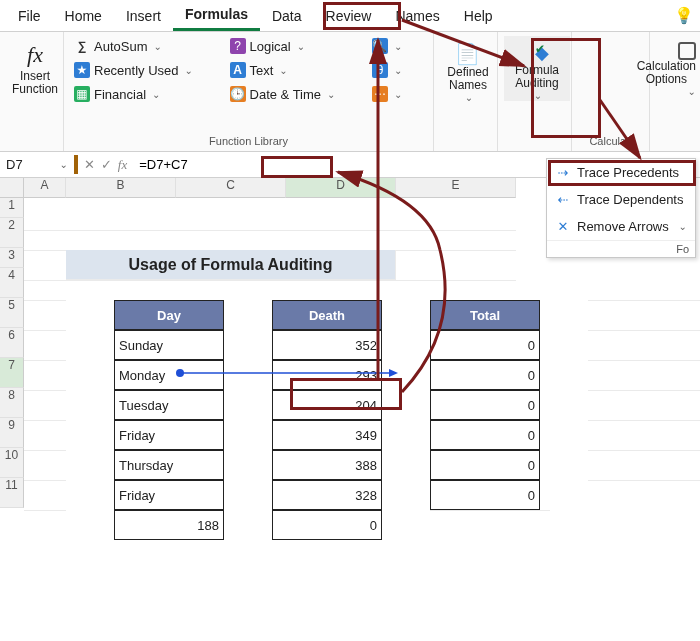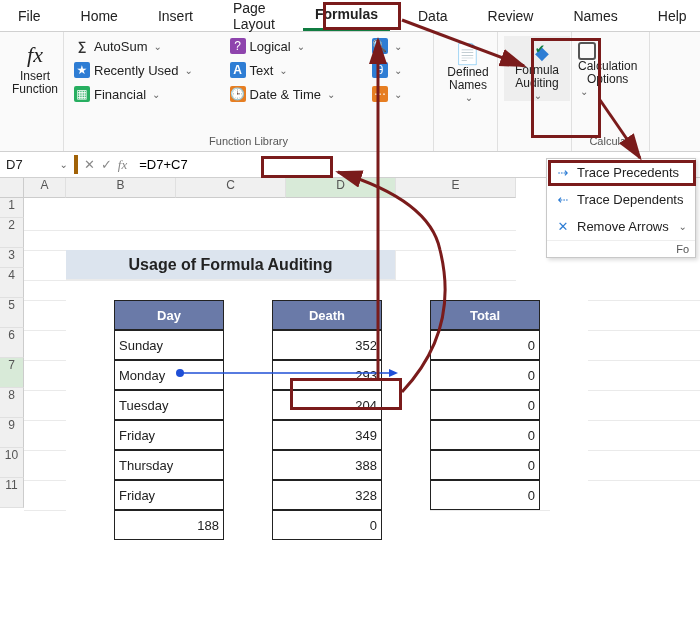--- a/index.html
+++ b/index.html
@@ -1,19 +1,19 @@
 <!DOCTYPE html>
 <html><head>
 <meta charset="utf-8">
 <style>
 * { box-sizing: border-box; margin: 0; padding: 0; font-family: "Segoe UI", Arial, sans-serif; }
 body { background: #fff; width: 700px; height: 641px; overflow: hidden; position: relative; font-size: 13px; color: #222; }
 
 
-.tabbar { display: flex; align-items: center; height: 32px; padding: 0 6px; gap: 16px; border-bottom: 1px solid #d0d0d0; }
+.tabbar { display: flex; align-items: center; height: 32px; padding: 0 6px; gap: 0; border-bottom: 1px solid #d0d0d0; }
 .tab { padding: 6px 12px; cursor: pointer; font-size: 14px; }
 .tab.active { border-bottom: 3px solid #107c41; font-weight: 600; }
 .lightbulb { margin-left: auto; font-size: 16px; }
 
 
 .ribbon { display: flex; height: 120px; border-bottom: 1px solid #d0d0d0; background: #fafafa; }
 .group { border-right: 1px solid #e0e0e0; padding: 4px 6px 2px; display: flex; flex-direction: column; position: relative; }
 .group-label { text-align: center; font-size: 11px; color: #555; margin-top: auto; padding: 2px 0; }
 
 .fx-big { display: flex; flex-direction: column; align-items: center; width: 58px; padding-top: 6px; }
@@ -36,21 +36,21 @@
 
 .defnames { display:flex; flex-direction:column; align-items:center; width:56px; padding-top:6px; }
 .defnames .icon { font-size:20px; }
 .defnames .lbl { font-size:12px; text-align:center; line-height:1.1; }
 
 .auditing { display:flex; flex-direction:column; align-items:center; width:66px; padding-top:6px; background:#eee; }
 .auditing .icon { font-size:18px; color:#2e7dd4; }
 .auditing .icon:before{ content:"✔"; color:#107c41; position:relative; top:-6px; left:10px; font-size:12px;}
 .auditing .lbl { font-size:12px; text-align:center; line-height:1.1; }
 
-.calcopt { display:flex; flex-direction:column; align-items:flex-start; width:70px; padding-top:6px; }
+.calcopt { display:flex; flex-direction:column; align-items:flex-end; width:70px; padding-top:6px;margin-left:48px; }
 .calcopt .icon{ width:18px; height:18px; border:2px solid #555; border-radius:3px; position:relative;}
 .calcopt .lbl { font-size:12px; text-align:center; line-height:1.1; }
 
 
 .dropdown { position:absolute; right:4px; top:158px; width:150px; background:#fff; border:1px solid #c8c8c8; box-shadow:2px 2px 4px rgba(0,0,0,.15); z-index:40; }
 .dropdown .mitem{ display:flex; align-items:center; gap:6px; padding:6px 8px; font-size:13px; }
 .dropdown .mitem .mi{ width:16px; text-align:center; color:#2e7dd4; font-size:13px; }
 .dropdown .grplbl{ text-align:right; padding:2px 6px; font-size:11px; color:#555; border-top:1px solid #eee;}
 
 
@@ -89,21 +89,20 @@
 .arrow-svg{ position:absolute; z-index:45; pointer-events:none; }
 .trace-svg{ position:absolute; z-index:30; pointer-events:none; }
 </style>
 </head>
 <body>
 
 <div class="tabbar">
   <div class="tab">File</div>
   <div class="tab">Home</div>
   <div class="tab">Insert</div>
-  <div class="tab">Page Layout</div>
   <div class="tab active">Formulas</div>
   <div class="tab">Data</div>
   <div class="tab">Review</div>
   <div class="tab">Names</div>
   <div class="tab">Help</div>
   <div class="lightbulb">💡</div>
 </div>
 
 <div class="ribbon">
   <div class="group" style="width:64px;">

